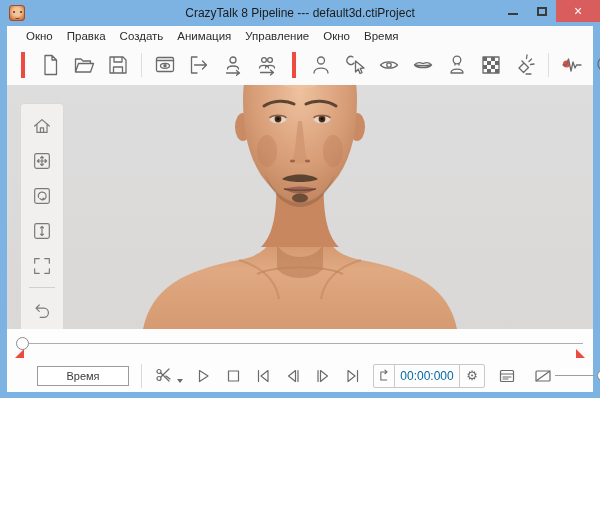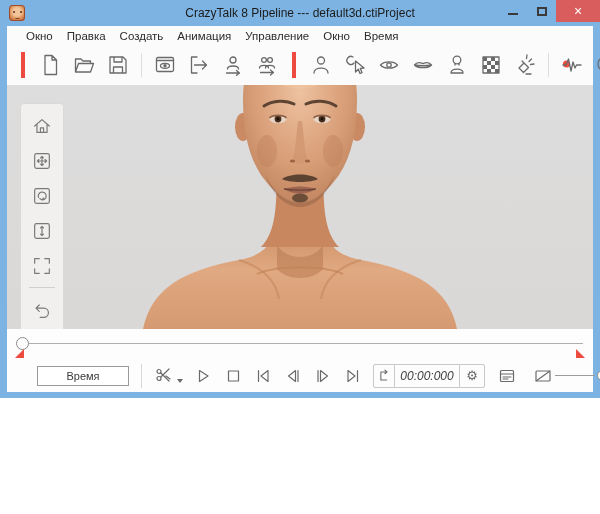--- a/index.html
+++ b/index.html
@@ -62,21 +62,21 @@
     padding:3px 0; width:92px; text-align:center; margin-right:12px; flex:none; }
   .tr-sep { width:1px; height:24px; background:#d8d8d8; margin-right:10px; flex:none; }
   .tico { width:24px; height:24px; display:flex; align-items:center; justify-content:center; flex:none; }
   .tico svg { stroke:#6a6a6a; fill:none; stroke-width:1.2; stroke-linecap:round; stroke-linejoin:round; }
   .drop { width:0; height:0; border-top:4px solid #6a6a6a; border-left:3.5px solid transparent;
     border-right:3.5px solid transparent; margin:10px 8px 0 1px; flex:none; }
   .play-group { display:flex; gap:6px; margin-right:8px; }
   .time-group { display:flex; align-items:stretch; border:1px solid #c9c9c9; border-radius:2px; height:24px; margin-right:10px; flex:none; }
   .time-group .tico { width:20px; height:22px; }
   .time-field { width:66px; border-left:1px solid #c9c9c9; border-right:1px solid #c9c9c9;
-    display:flex; align-items:center; justify-content:center; font-size:12px; color:#404040; background:#fdfdfd;font-style:italic; }
+    display:flex; align-items:center; justify-content:center; font-size:12px; color:#0369a1; background:#fdfdfd; }
   .gear { width:24px; display:flex; align-items:center; justify-content:center; font-size:13px; color:#6a6a6a; }
   .slider-group { display:flex; align-items:center; margin-left:12px; flex:none; }
   .sl-line { width:40px; height:1px; background:#9c9c9c; }
   .sl-handle { width:11px; height:11px; border-radius:50%; border:1.5px solid #8c8c8c; background:#fdfdfd; margin:0 2px; }
 </style>
 </head>
 <body>
 
 <div class="window">
 

